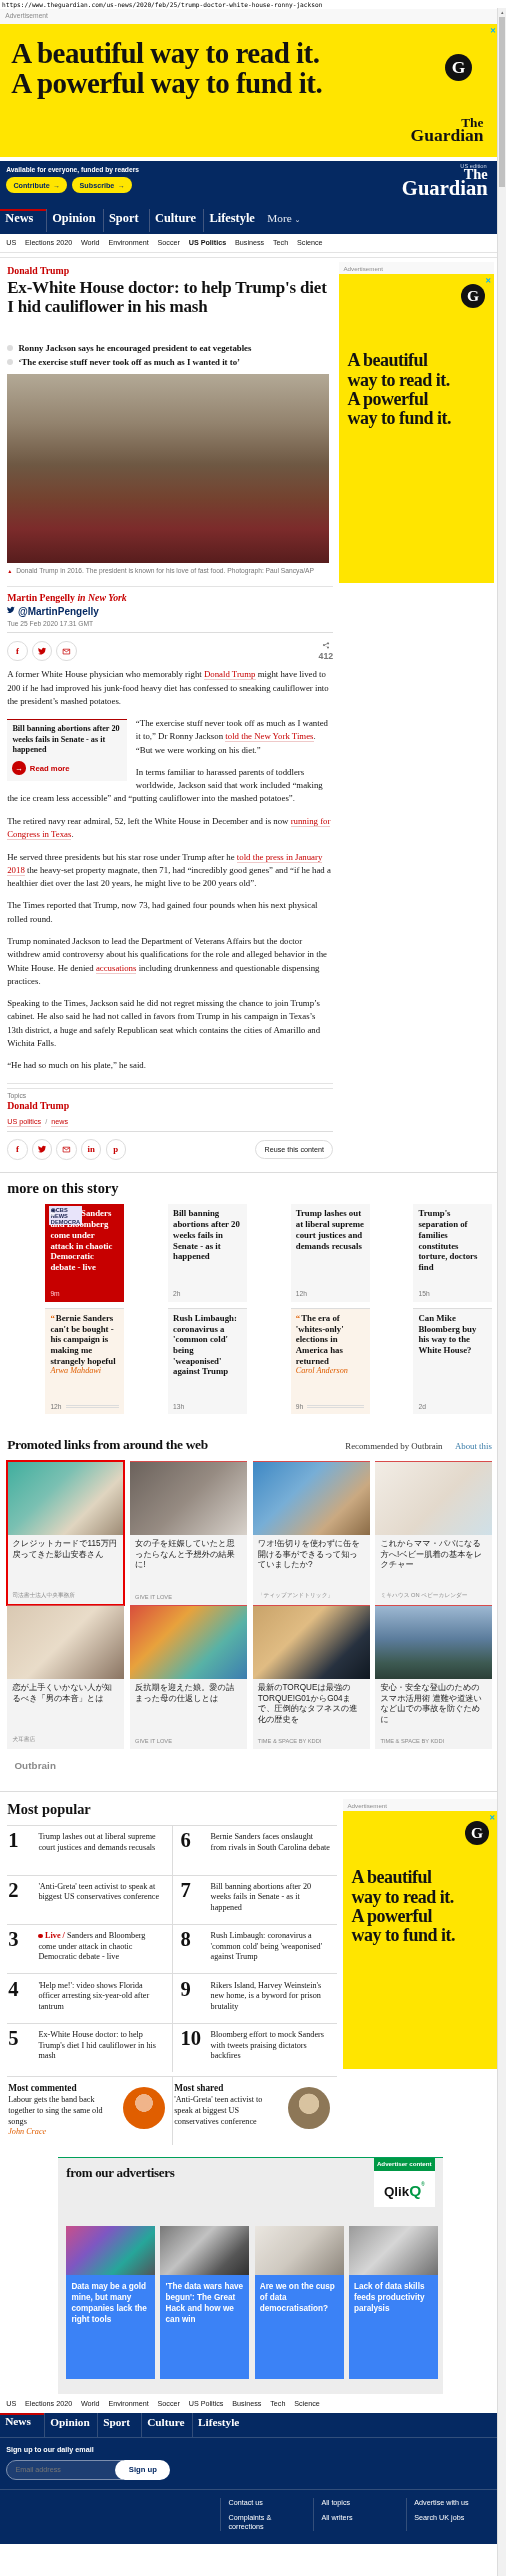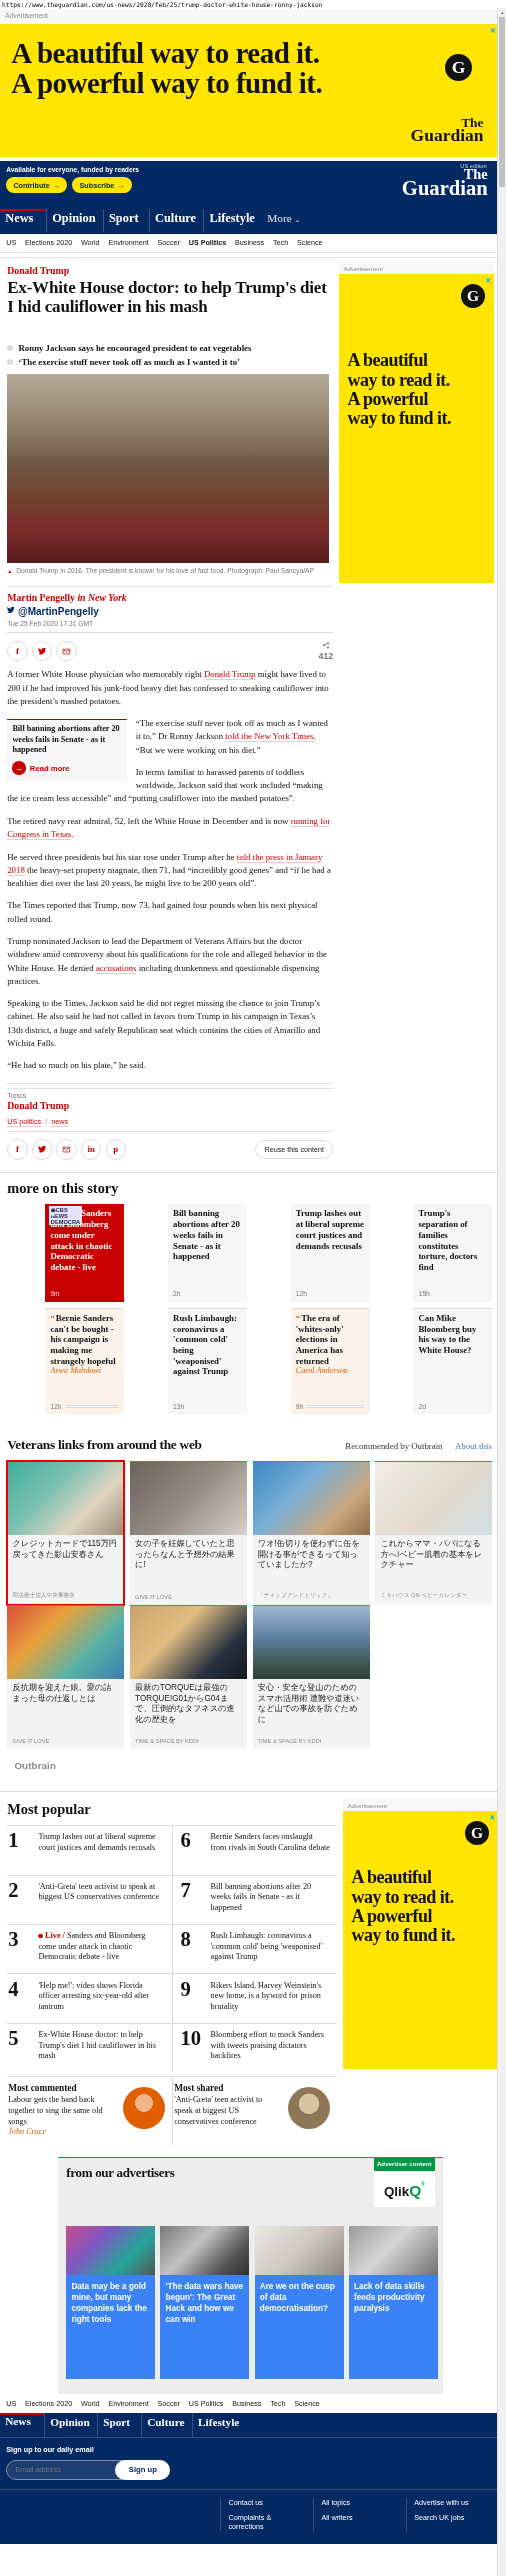--- a/index.html
+++ b/index.html
@@ -438,21 +438,21 @@
           <div class="ctime">
               <span>2d</span>
             </div>
         </div>
       </div>
     </div>
   </div>
 
   <div class="promo">
     <div class="phead">
-      <span class="pt">Veterans links from around the web</span>
+      <span class="pt">Promoted links from around the web</span>
       <span class="rec">Recommended by Outbrain</span>
       <span class="about">About this</span>
     </div>
     <div class="pcards">
       <div class="pcard sel">
         <div class="pimg img-lottery"></div>
         <div class="ptx">クレジットカードで115万円戻ってきた影山安春さん</div>
         <div class="psrc">司法書士法人中央事務所</div>
       </div>
       <div class="pcard">
@@ -462,20 +462,25 @@
       </div>
       <div class="pcard">
         <div class="pimg img-can"></div>
         <div class="ptx">ワオ!缶切りを使わずに缶を開ける事ができるって知っていましたか?</div>
         <div class="psrc">「ティップアンドトリック」</div>
       </div>
       <div class="pcard">
         <div class="pimg img-baby"></div>
         <div class="ptx">これからママ・パパになる方へ!ベビー肌着の基本をレクチャー</div>
         <div class="psrc">ミキハウス ON ベビーカレンダー</div>
+      </div>
+      <div class="pcard">
+        <div class="pimg img-couple"></div>
+        <div class="ptx">恋が上手くいかない人が知るべき「男の本音」とは</div>
+        <div class="psrc">犬耳書店</div>
       </div>
       <div class="pcard">
         <div class="pimg img-bento"></div>
         <div class="ptx">反抗期を迎えた娘。愛の詰まった母の仕返しとは</div>
         <div class="psrc">GIVE IT LOVE</div>
       </div>
       <div class="pcard">
         <div class="pimg img-phones"></div>
         <div class="ptx">最新のTORQUEは最強のTORQUE!G01からG04まで、圧倒的なタフネスの進化の歴史を</div>
         <div class="psrc">TIME &amp; SPACE BY KDDI</div>

